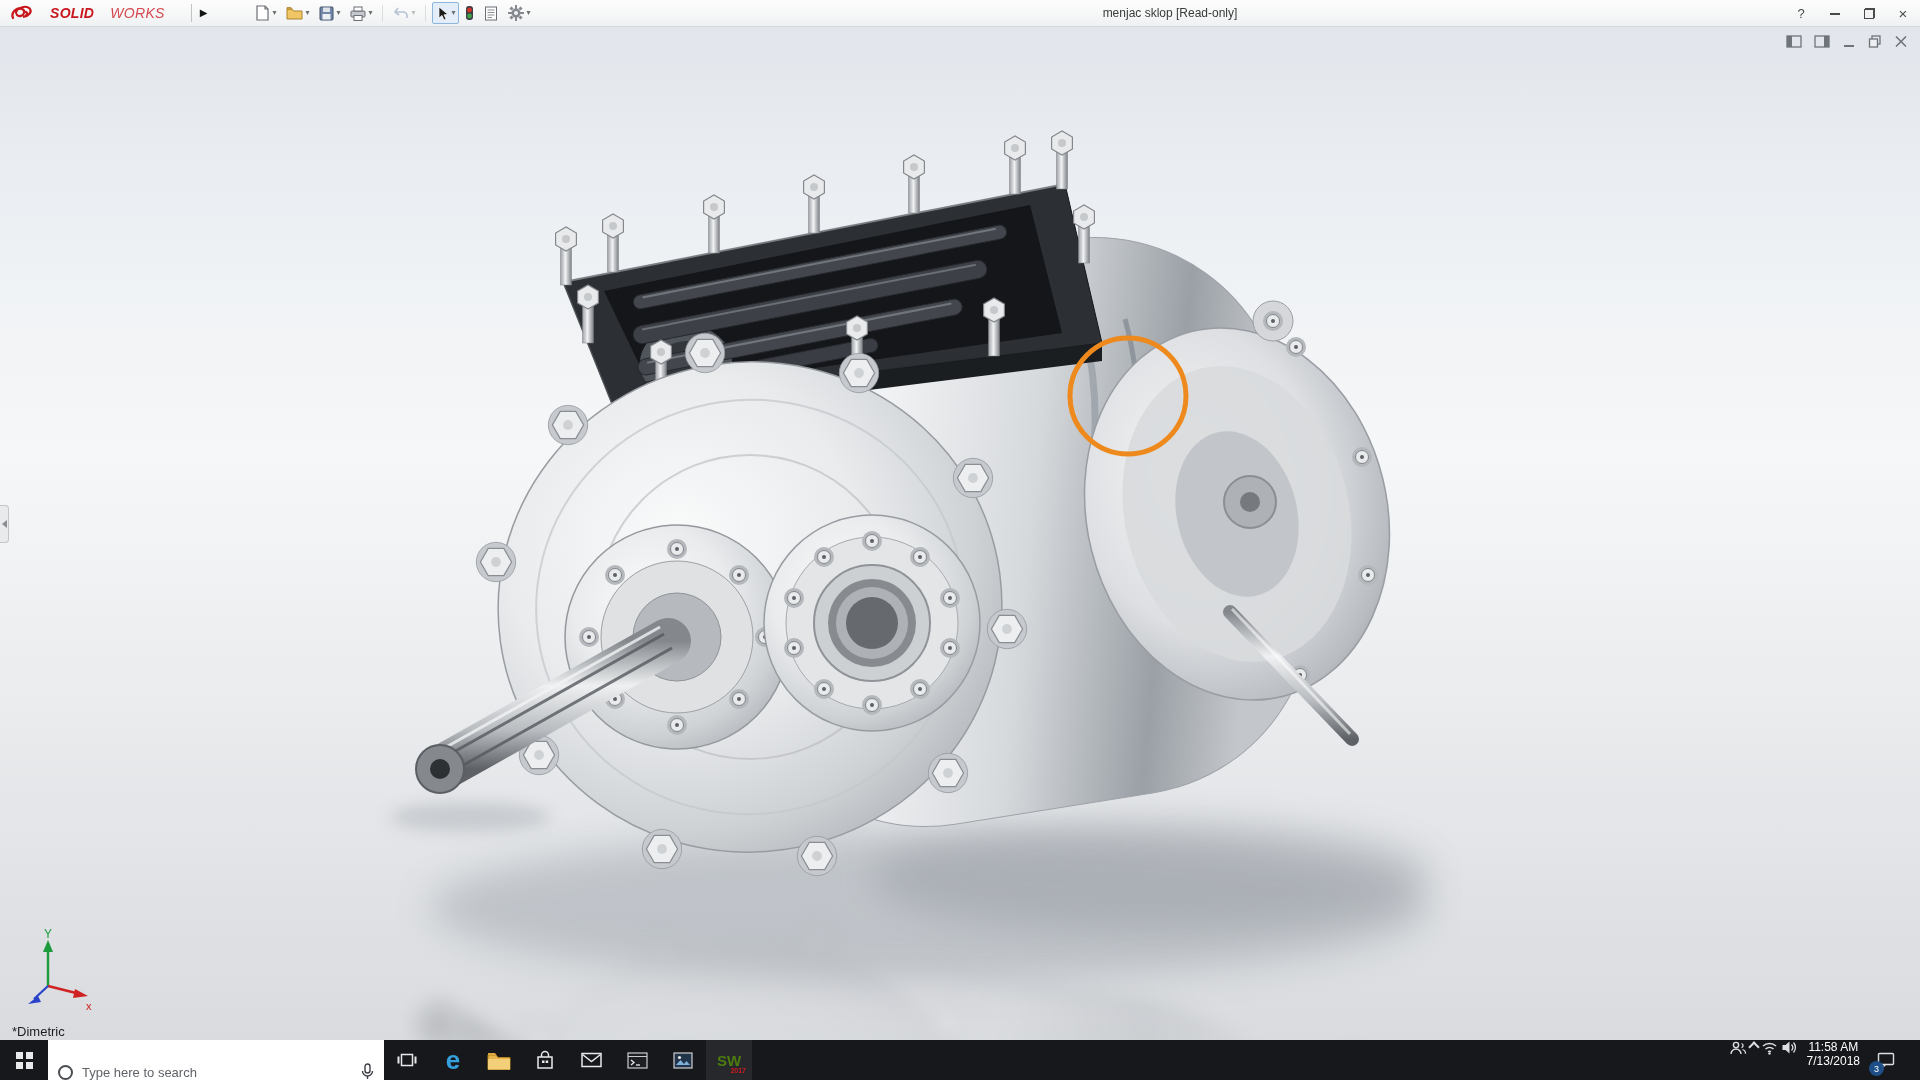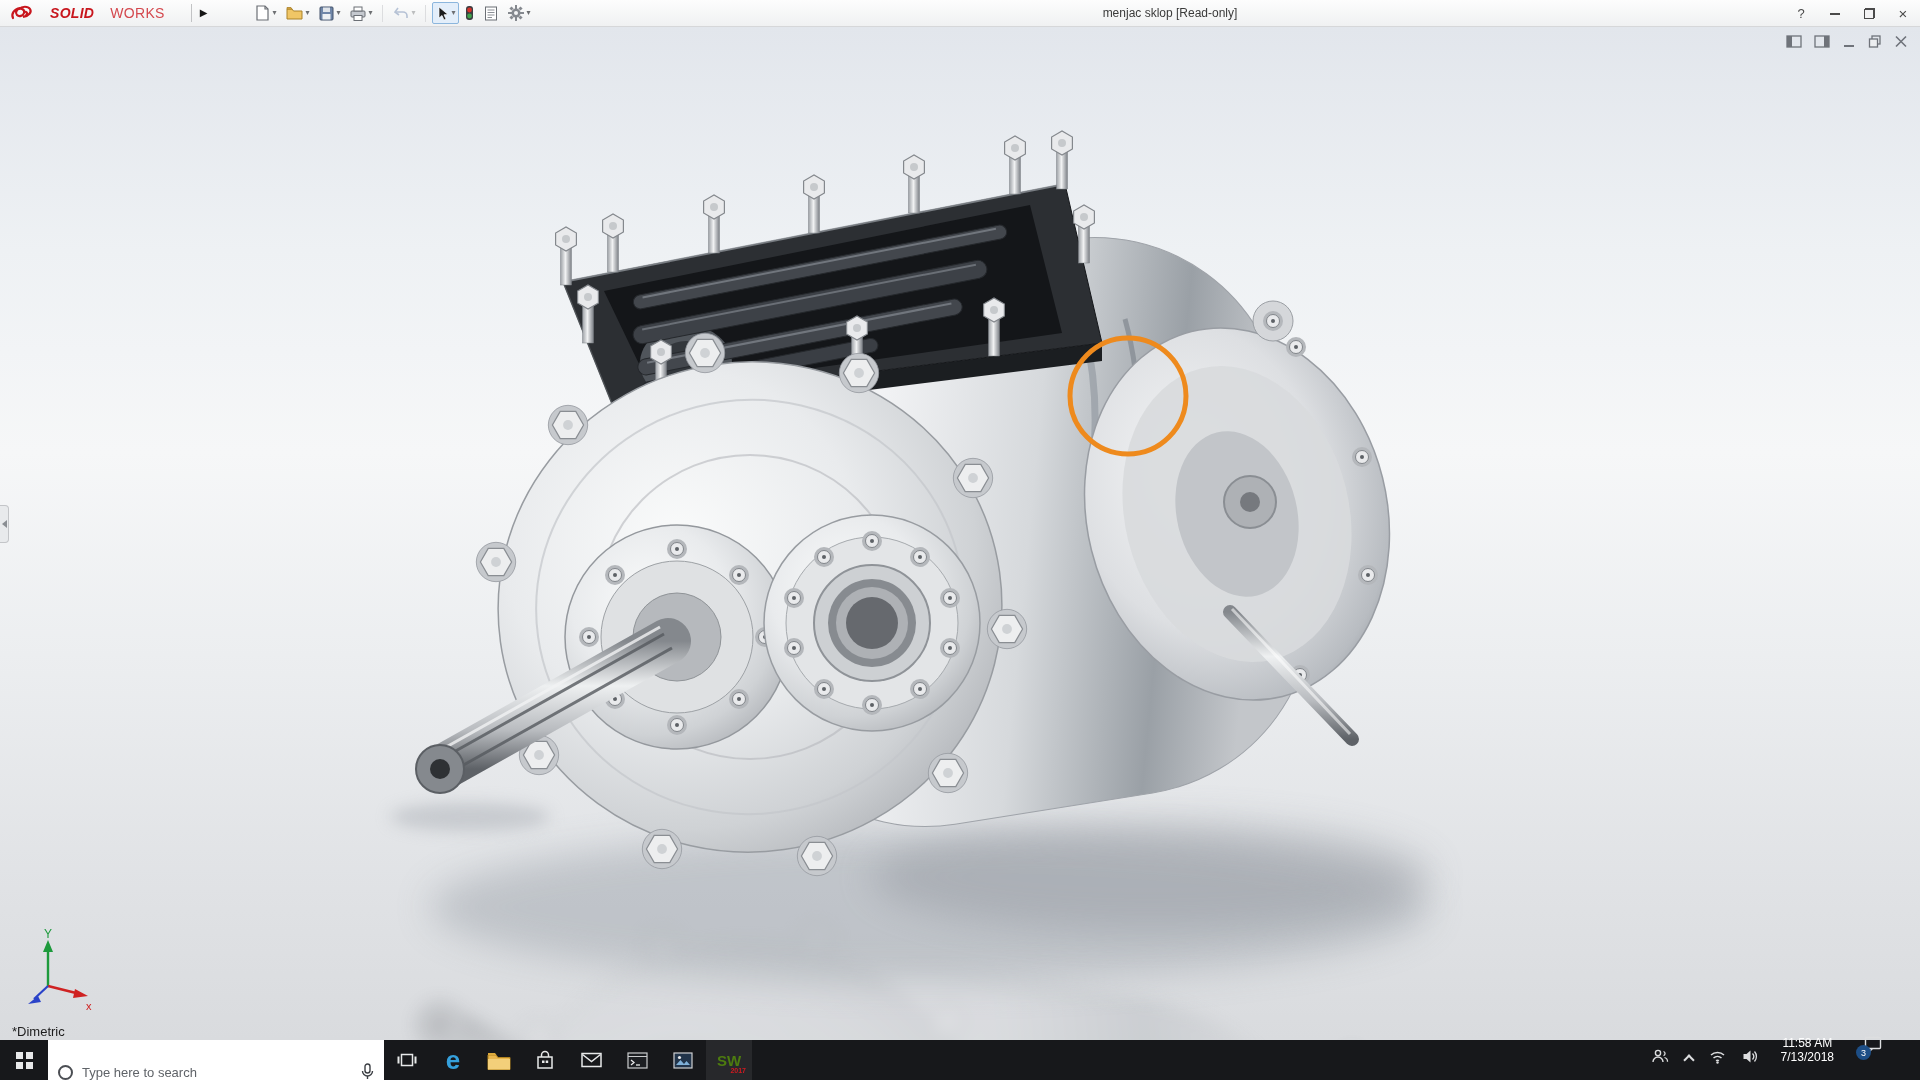--- a/index.html
+++ b/index.html
@@ -3,21 +3,21 @@
 <meta charset="utf-8">
 <style>
   *{margin:0;padding:0;box-sizing:border-box}
   html,body{width:1920px;height:1080px;overflow:hidden;font-family:"Liberation Sans",sans-serif;background:#fff}
   .screen{position:relative;width:1920px;height:1080px}
 
   
   .titlebar{position:absolute;top:0;left:0;right:0;height:27px;background:linear-gradient(#fdfdfd,#f0f1f2);border-bottom:1px solid #d6d7d9;display:flex;align-items:center;z-index:30}
   .logo{display:flex;align-items:center;padding-left:10px;gap:16px}
   .logo-solid{font-weight:bold;font-style:italic;color:#c8161d;font-size:14px;letter-spacing:.3px}
-  .logo-works{font-weight:normal;color:#d4484e;font-size:14px;letter-spacing:.3px}
+  .logo-works{font-weight:normal;font-style:italic;color:#d4484e;font-size:14px;letter-spacing:.3px}
   .flyout{margin-left:26px;border-left:1px solid #c2c3c5;padding:4px 8px;font-size:10px;color:#141414;line-height:1}
   .toolbar{display:flex;align-items:center;margin-left:36px;gap:2px}
   .tb-btn{display:flex;align-items:center;height:22px;padding:0 3px;border-radius:2px;border:1px solid transparent}
   .tb-btn.active{background:#e3eefa;border:1px solid #8cb6dd}
   .tb-btn.disabled{opacity:.42}
   .caret{font-size:8px;color:#6d6f72;margin-left:2px;line-height:1}
   .tb-sep{width:1px;height:17px;background:#dcdddf;margin:0 4px}
   .doc-title{position:absolute;left:600px;right:180px;top:0;height:40px;line-height:27px;text-align:center;font-size:12px;color:#3a3a3a;pointer-events:none;white-space:nowrap}
   .win-ctrls{position:absolute;right:0;top:0;height:27px;display:flex;align-items:center}
   .win-btn{width:34px;height:27px;display:flex;align-items:center;justify-content:center;color:#4a4a4a;font-size:13px}
@@ -47,21 +47,21 @@
   .winlogo span:nth-child(3){bottom:0;left:0}.winlogo span:nth-child(4){bottom:0;right:0}
   .searchbox{width:336px;background:#ffffff;display:flex;align-items:flex-end;padding:0 10px;gap:9px}
   .cortana-ring{width:15px;height:15px;border:2px solid #4b4e53;border-radius:50%;flex:none}
   .searchbox input{flex:1;border:none;outline:none;font-size:13px;color:#333;background:transparent;font-family:"Liberation Sans",sans-serif}
   .searchbox input::placeholder{color:#5f6368}
   .tb-slot{width:46px;display:flex;align-items:center;justify-content:center;position:relative}
   .edge-e{font-size:26px;font-weight:bold;color:#35a0dc;line-height:1}
   .sw-slot{background:rgba(255,255,255,.07)}
   .sw-glyph{font-size:15px;font-weight:bold;color:#4d7c0f;line-height:1}
   .sw-year{position:absolute;bottom:6px;right:6px;font-size:7px;font-weight:bold;color:#d11a21}
-  .tray{margin-left:auto;display:flex;align-items:flex-end;gap:16px;padding:16px 8px}
+  .tray{margin-left:auto;display:flex;align-items:flex-start;gap:3px;padding:0 8px}
   .chev-up{width:8px;height:8px;border-top:2px solid #dddee0;border-right:2px solid #dddee0;transform:rotate(-45deg);margin-top:3px}
   .clock{display:flex;flex-direction:column;align-items:center;justify-content:center;color:#fff;font-size:12px;line-height:14px;padding:0 6px;text-align:center}
   .action-center{position:relative;display:flex;align-items:center;justify-content:center;width:34px;height:40px}
   .ac-badge{position:absolute;left:0px;bottom:4px;min-width:15px;height:15px;border-radius:8px;background:#1d4e86;color:#fff;font-size:9px;display:flex;align-items:center;justify-content:center;padding:0 3px}
   .show-desktop{width:6px;border-left:1px solid #3d4045}
 </style>
 </head>
 <body>
 
 <div class="screen">

